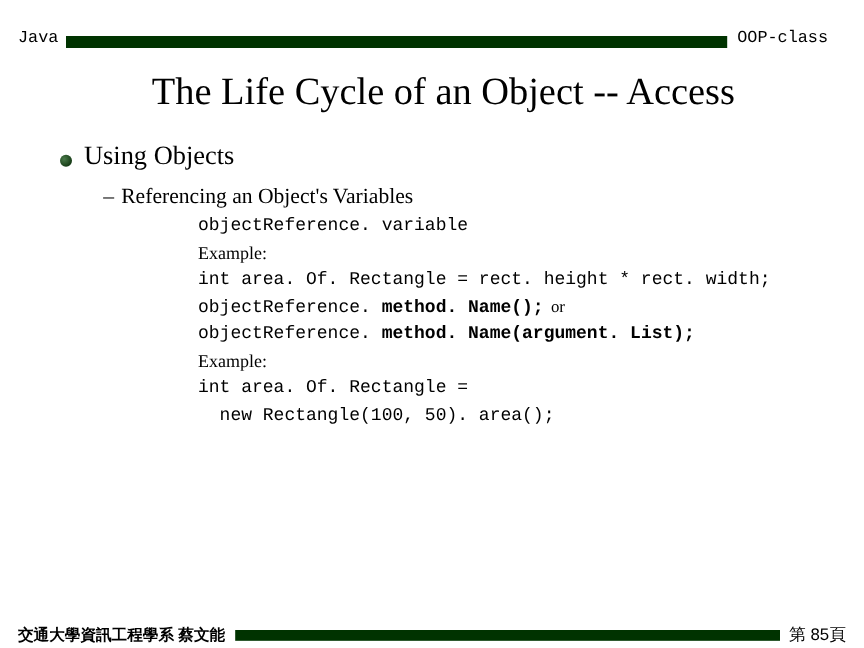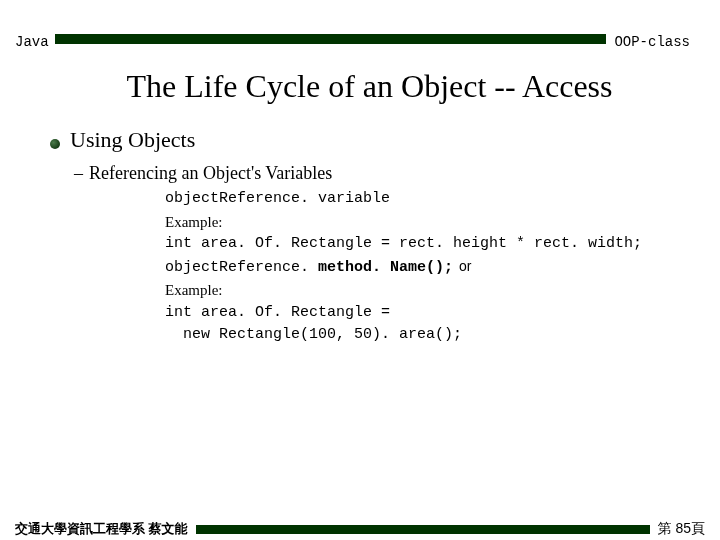--- a/index.html
+++ b/index.html
@@ -7,22 +7,22 @@
     padding: 0;
     width: 720px;
     height: 540px;
     font-family: "Times New Roman", serif;
     background: white;
     position: relative;
     overflow: hidden;
   }
   .header {
     display: flex;
-    align-items: flex-start;
-    padding: 34px 30px 0 15px;
+    align-items: flex-end;
+    padding: 24px 30px 0 15px;
   }
   .header-left {
     font-family: "Courier New", monospace;
     font-size: 14px;
     margin-right: 6px;
   }
   .header-bar {
     flex: 1;
     height: 10px;
     background: #003300;
@@ -53,39 +53,39 @@
     height: 10px;
     background: radial-gradient(circle at 35% 35%, #4a7a4a, #002200);
     border-radius: 50%;
     margin-right: 10px;
     flex-shrink: 0;
     position: relative;
     top: 2px;
   }
   .level2 {
     font-size: 18px;
-    margin-left: 24px;
+    margin-left: 36px;
     margin-bottom: 4px;
   }
   .dash {
     margin-right: 6px;
   }
   .level3 {
     margin-left: 115px;
     font-size: 15px;
     line-height: 1.5;
   }
   .mono {
     font-family: "Courier New", monospace;
   }
   .example-label {
     font-family: "Times New Roman", serif;
   }
   .or {
-    font-family: Liberation Sans, sans-serif;
+    font-family: Liberation Serif, serif;
     font-size: 14px;
     margin-left: 6px;
   }
   .footer {
     position: absolute;
     bottom: 2px;
     left: 0;
     right: 0;
     display: flex;
     align-items: center;
@@ -136,20 +136,23 @@
     <div class="mono">objectReference. variable</div>
     <div class="example-label">Example:</div>
     <div class="mono">int area. Of. Rectangle = rect. height * rect. width;</div>
   </div>
 
 
   <div class="level3">
     <div class="mono">
       <span>objectReference. </span><b>method. Name();</b><span class="or">or</span>
     </div>
+    <div class="mono">
+      <span>objectReference. </span><b>method. Name(argument. List);</b>
+    </div>
     <div class="example-label">Example:</div>
     <div class="mono">int area. Of. Rectangle =</div>
     <div class="mono">&nbsp;&nbsp;new Rectangle(100, 50). area();</div>
   </div>
 
 </div>
 
 <div class="footer">
   <span class="footer-left">交通大學資訊工程學系 蔡文能</span>
   <div class="footer-bar"></div>

